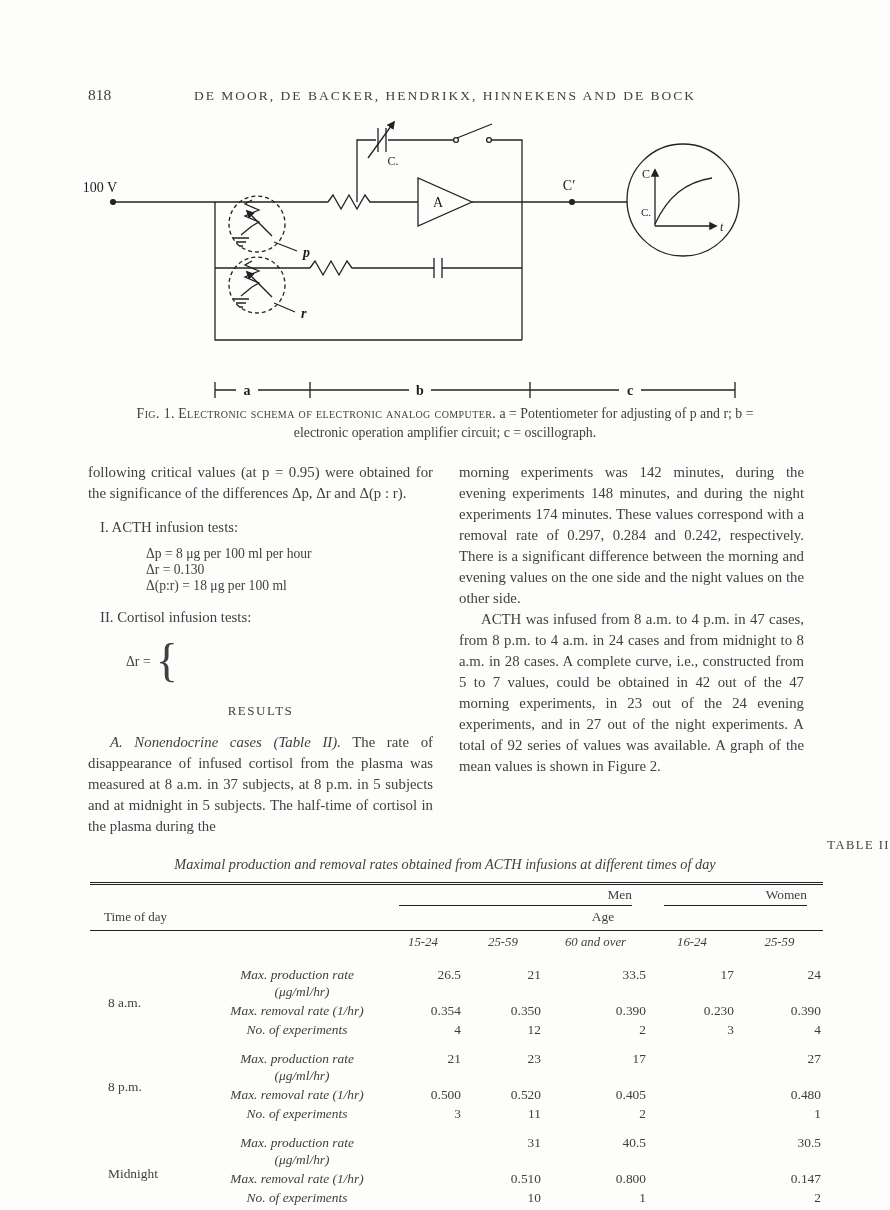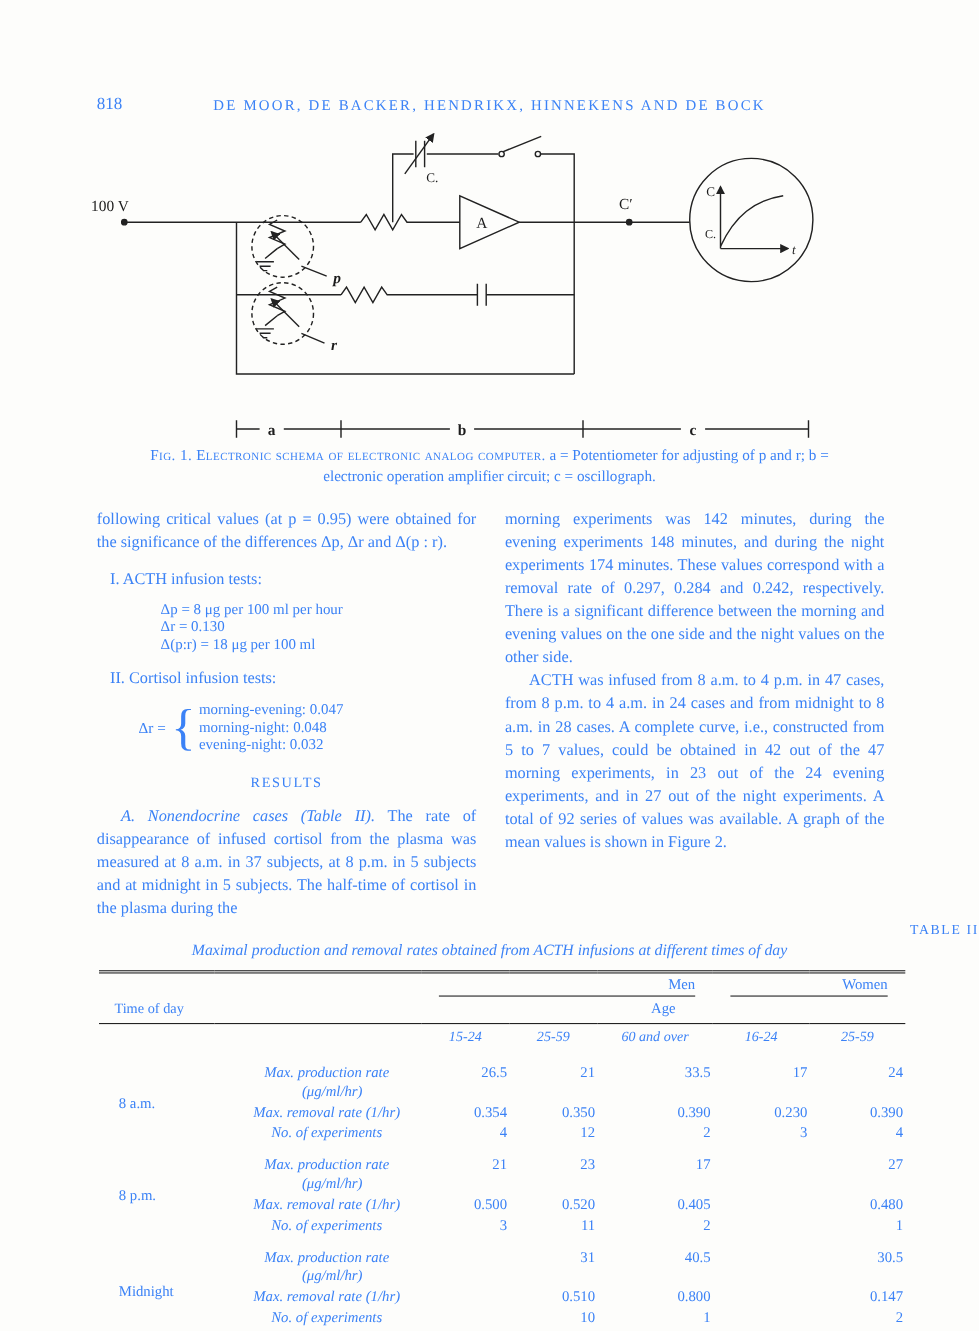--- a/index.html
+++ b/index.html
@@ -1,19 +1,19 @@
 <!DOCTYPE html>
 <html><head>
 <meta charset="utf-8">
 <style>
   * { margin:0; padding:0; box-sizing:border-box; }
   html,body { background:#ffffff; }
   .page {
     position:relative; width:890px; height:1210px; margin:0 auto;
-    background:#fdfdfb; color:#3b82f6;
+    background:#fdfdfb; color:#404040;
     font-family:"Liberation Serif", serif;
     overflow:hidden;
   }
   
   .pagenum { position:absolute; left:88px; top:86px; font-size:15.5px; }
   .runhead { position:absolute; left:0; right:0; top:88px; text-align:center;
              font-size:13.5px; letter-spacing:2px; }
   
   .fig-svg { position:absolute; top:112px; left:0; }
   .caption { position:absolute; top:404px; left:135px; width:620px;
@@ -148,25 +148,20 @@
       <p class="list-head">I. ACTH infusion tests:</p>
       <div class="list1">
         <div>Δp = 8 μg per 100 ml per hour</div>
         <div>Δr = 0.130</div>
         <div>Δ(p:r) = 18 μg per 100 ml</div>
       </div>
       <p class="list-head">II. Cortisol infusion tests:</p>
       <div class="list2">
         <span class="l2lead">Δr =</span>
         <span class="brace">{</span>
-        <div class="l2items">
-          <div>morning-evening: 0.047</div>
-          <div>morning-night: 0.048</div>
-          <div>evening-night: 0.032</div>
-        </div>
       </div>
       <h3 class="results">RESULTS</h3>
       <p class="para indent"><i>A. Nonendocrine cases (Table II).</i>
         <span>The rate of disappearance of infused cortisol from the plasma was measured at 8 a.m. in 37 subjects, at 8 p.m. in 5 subjects and at midnight in 5 subjects. The half-time of cortisol in the plasma during the</span></p>
     </div>
     <div class="col">
       <p class="para">morning experiments was 142 minutes, during the evening experiments 148 minutes, and during the night experiments 174 minutes. These values correspond with a removal rate of 0.297, 0.284 and 0.242, respectively. There is a significant difference between the morning and evening values on the one side and the night values on the other side.</p>
       <p class="para indent">ACTH was infused from 8 a.m. to 4 p.m. in 47 cases, from 8 p.m. to 4 a.m. in 24 cases and from midnight to 8 a.m. in 28 cases. A complete curve, i.e., constructed from 5 to 7 values, could be obtained in 42 out of the 47 morning experiments, in 23 out of the 24 evening experiments, and in 27 out of the night experiments. A total of 92 series of values was available. A graph of the mean values is shown in Figure 2.</p>
     </div>
   </div>

